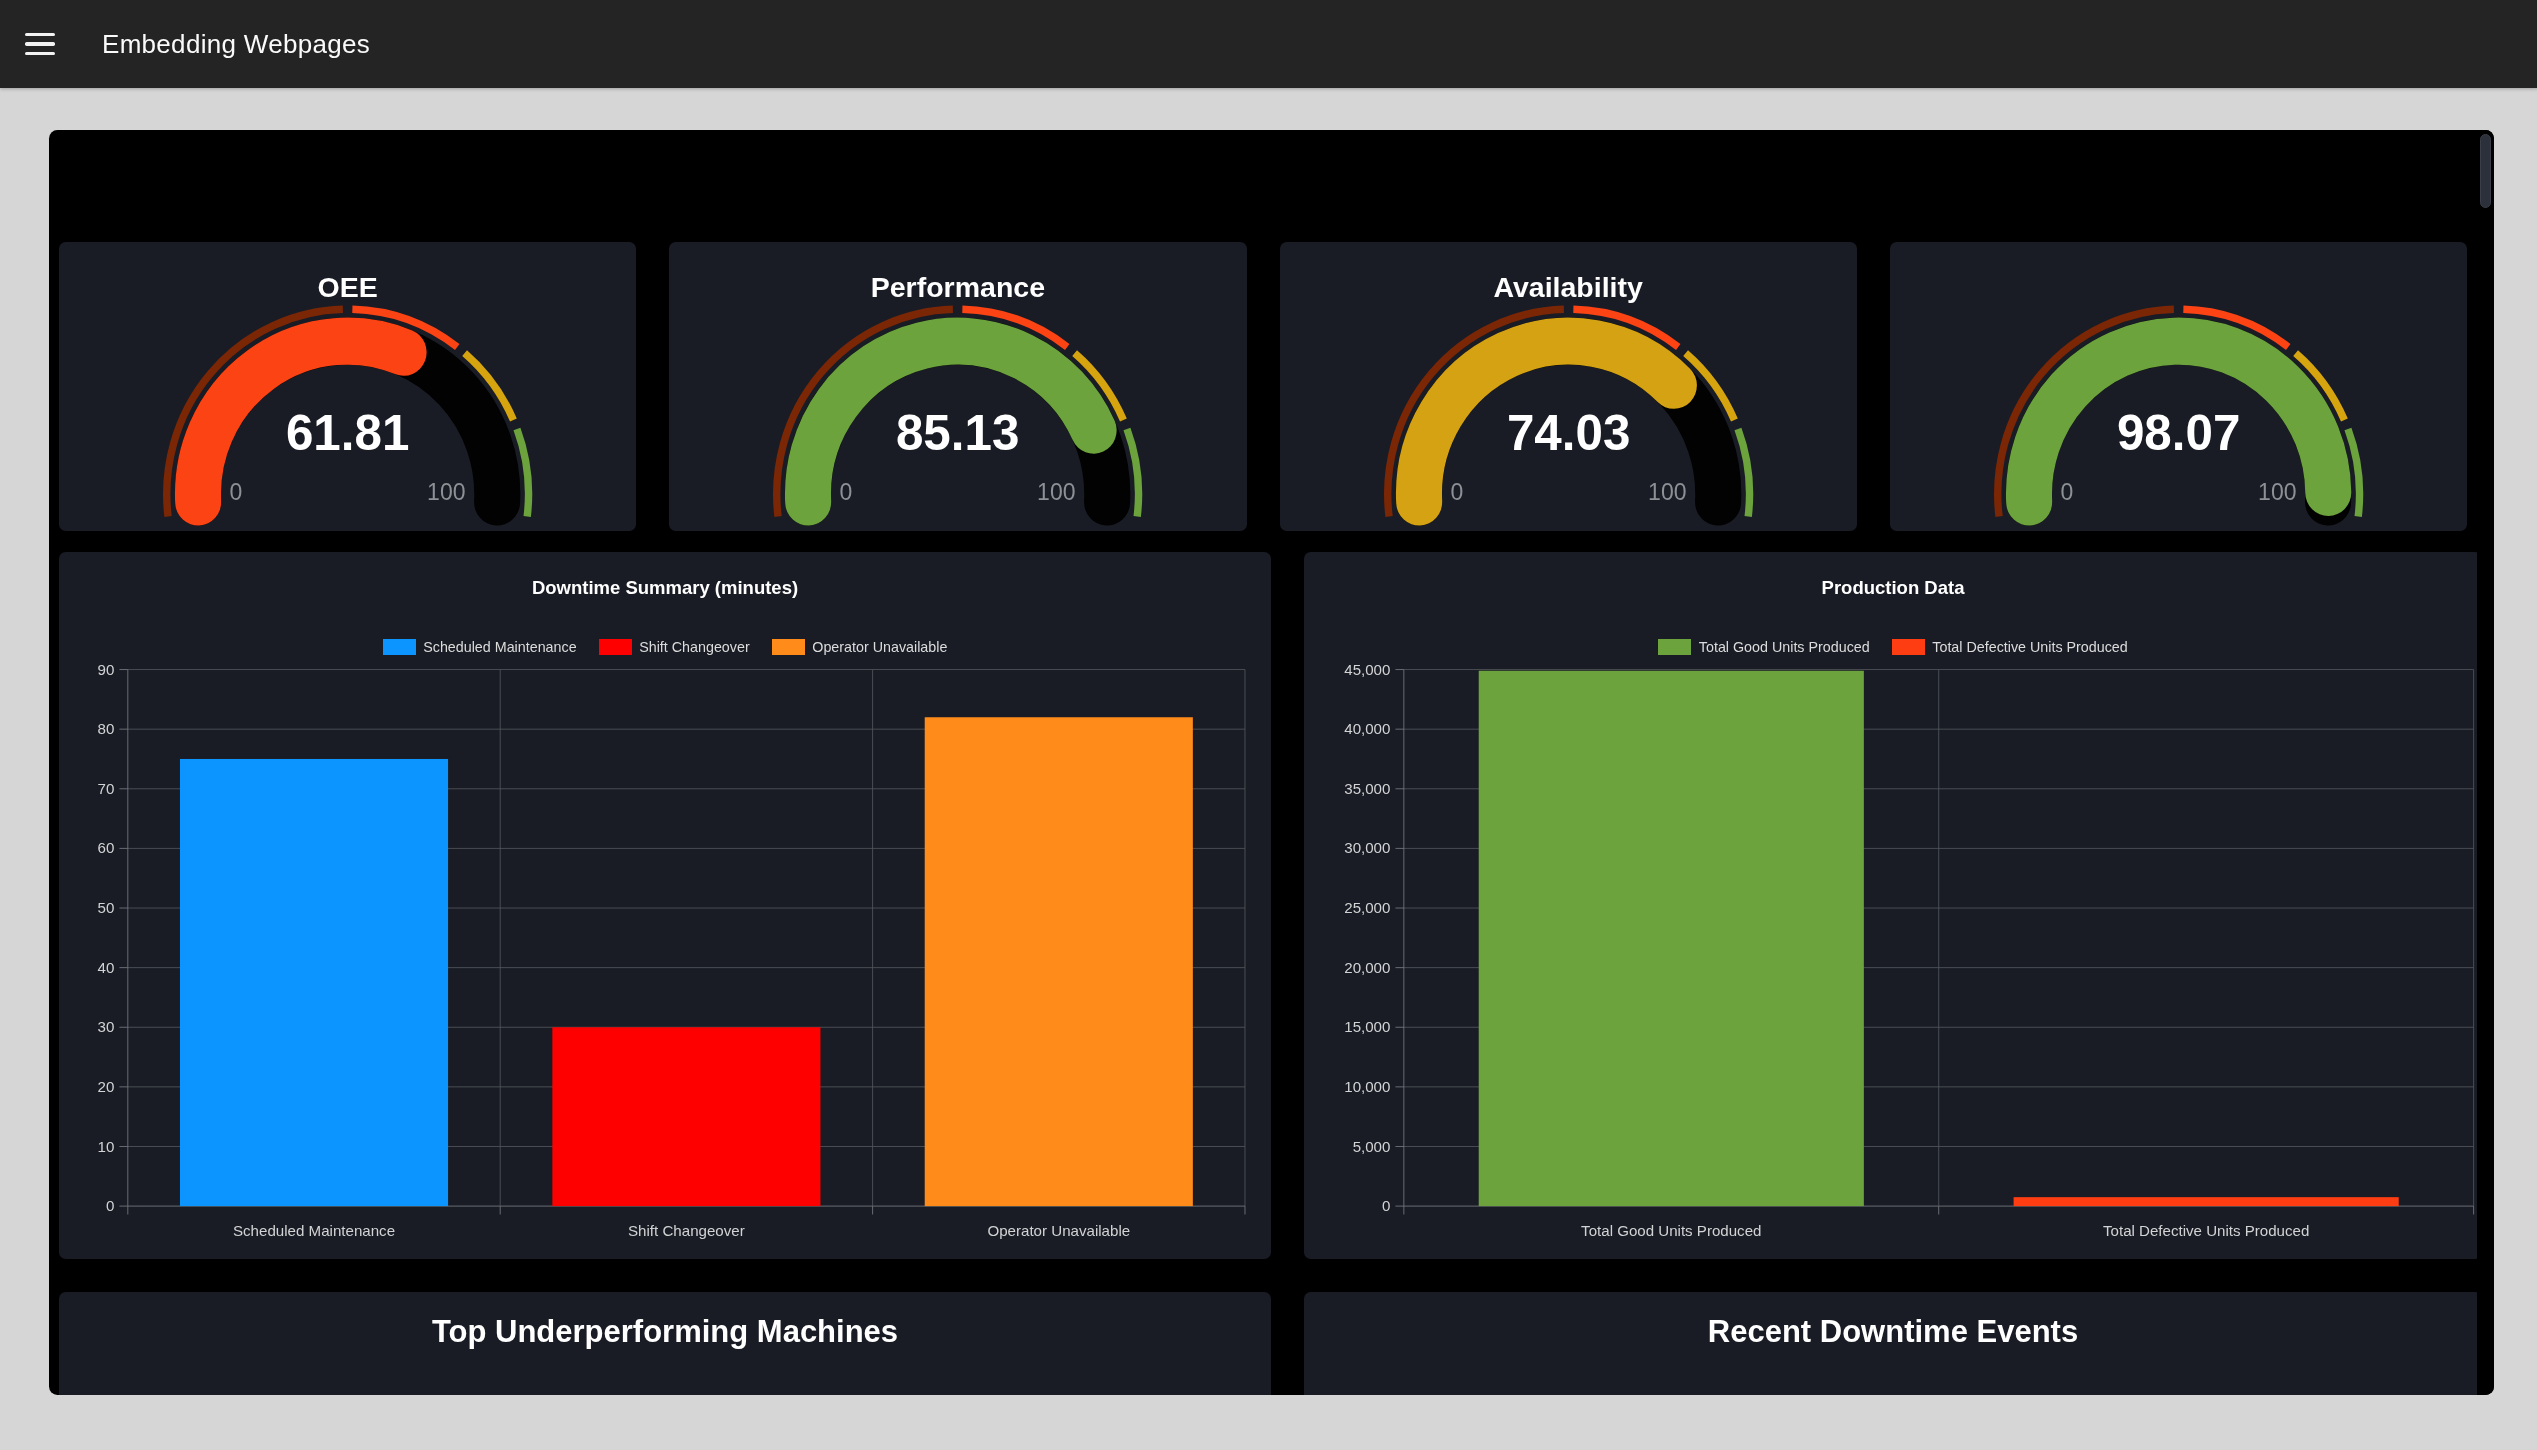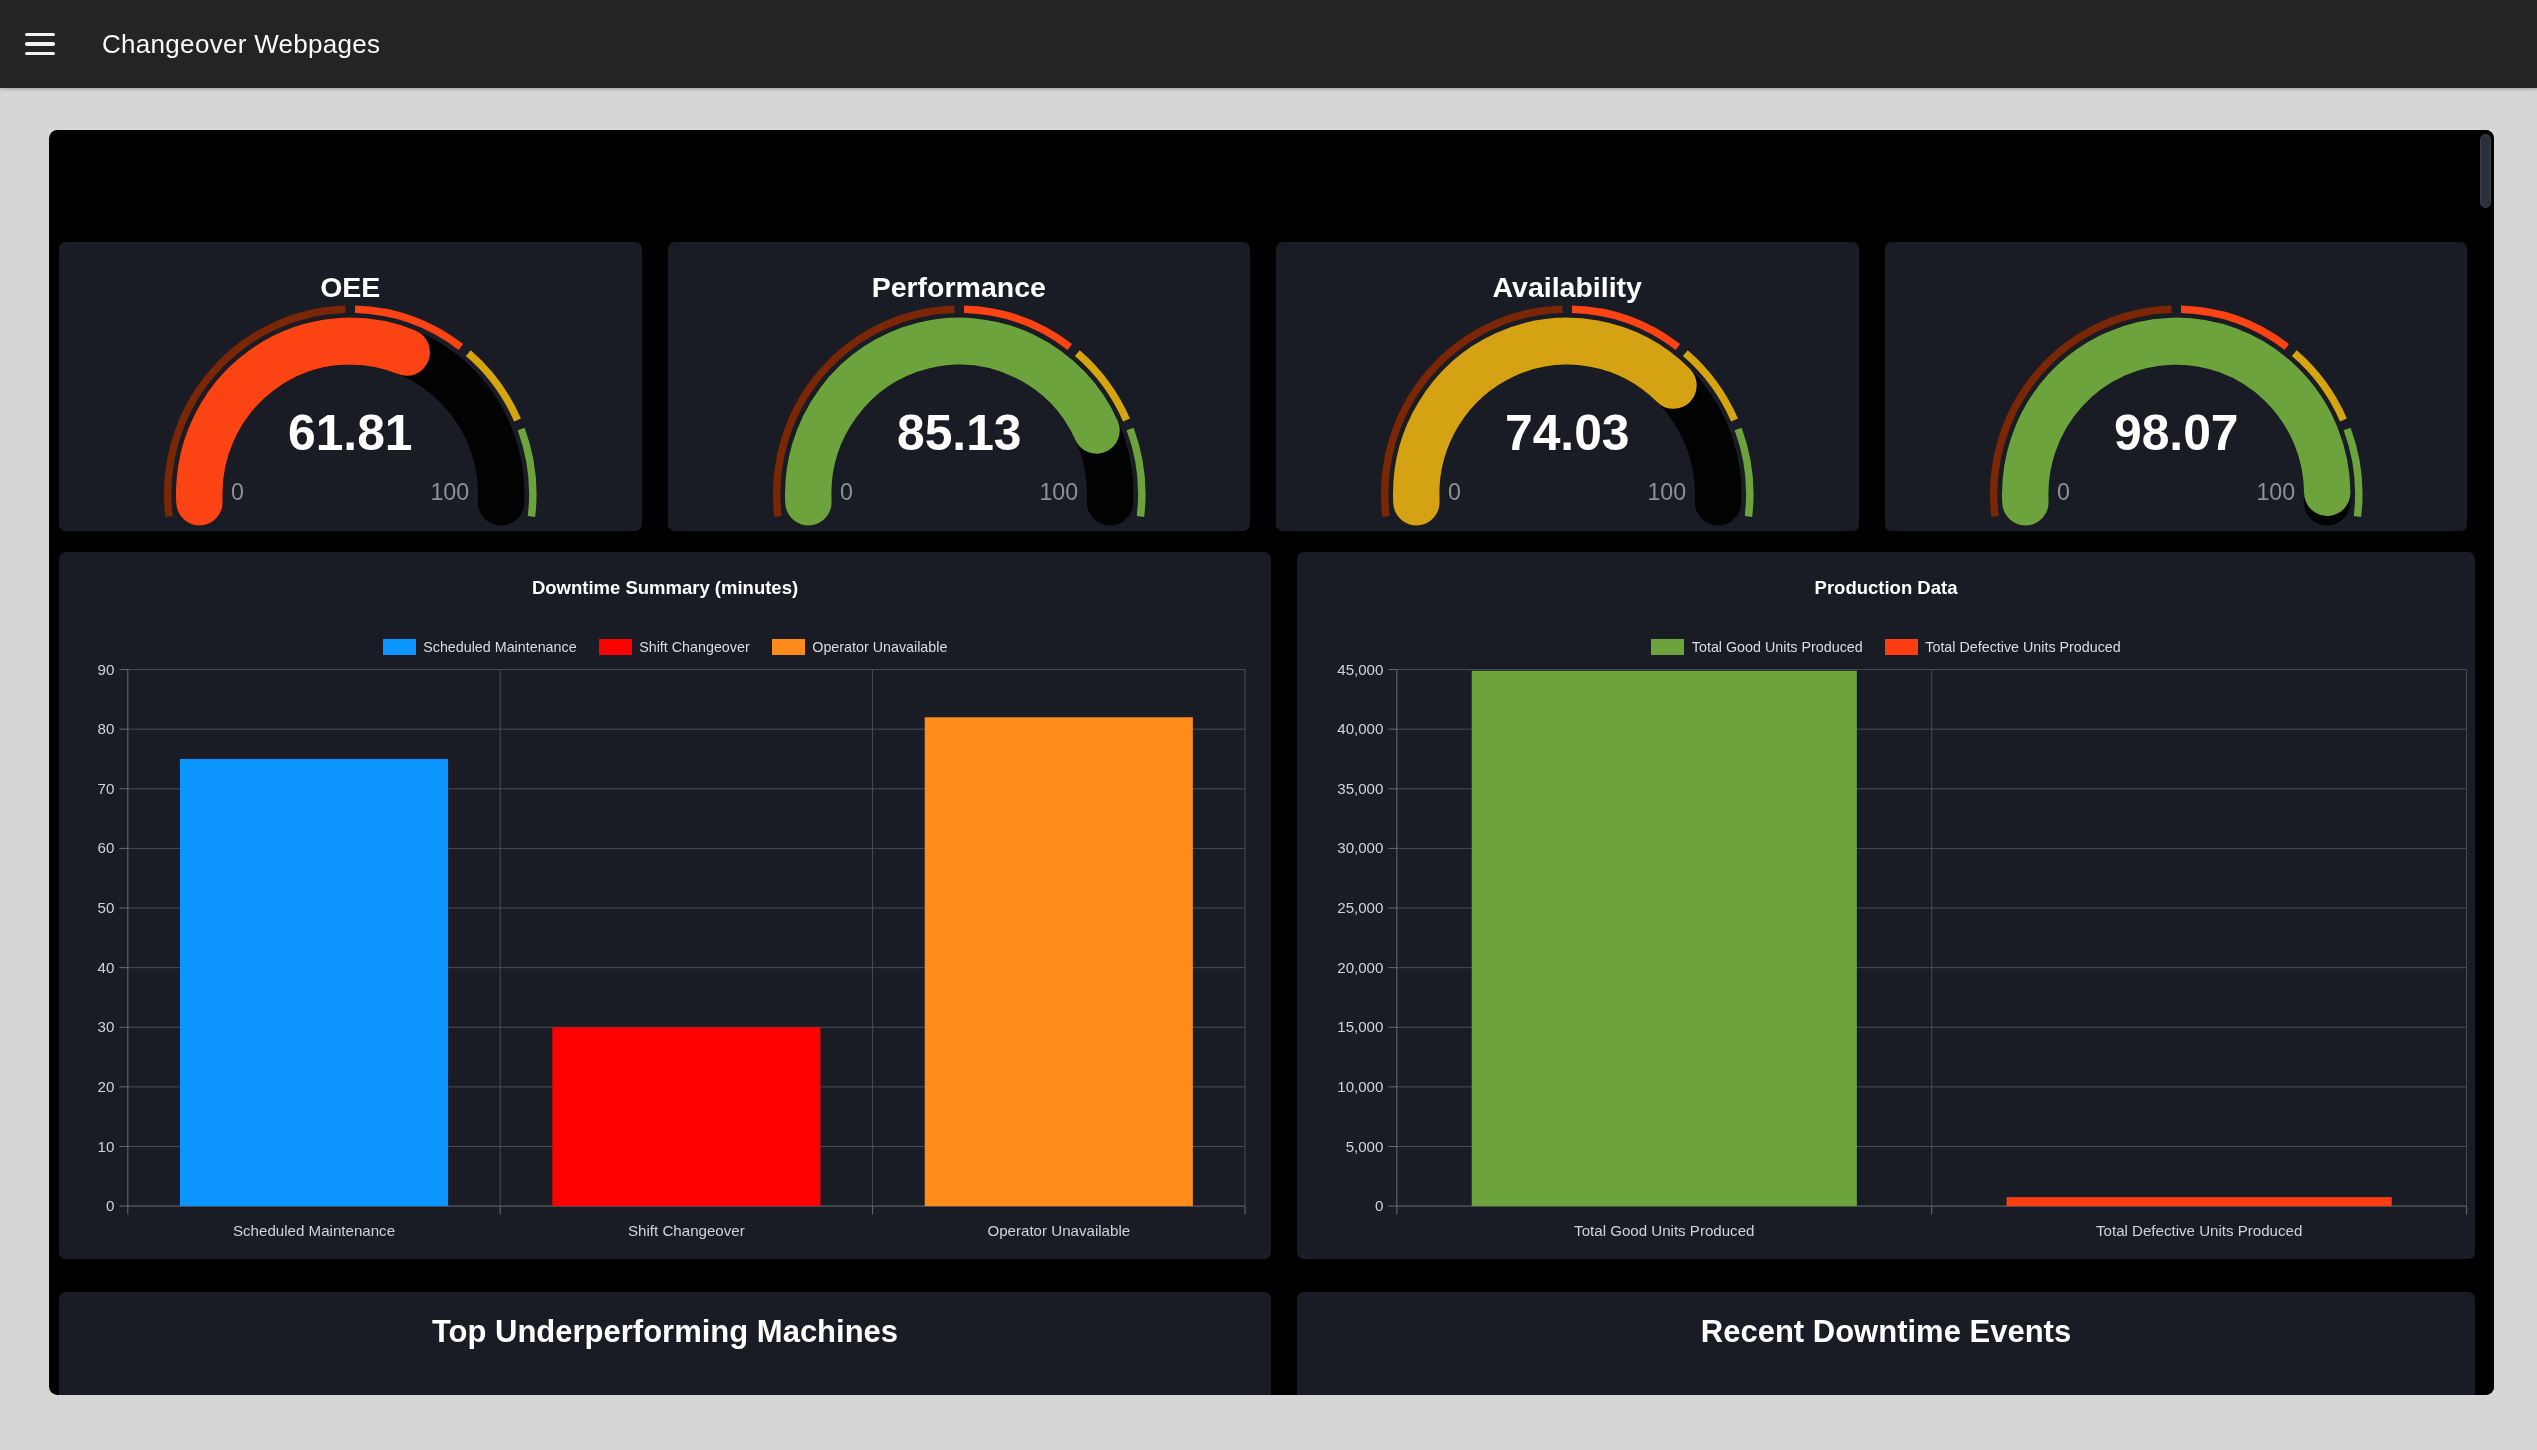--- a/index.html
+++ b/index.html
@@ -16,21 +16,21 @@
 
   
   .frame{position:absolute;left:49px;top:130px;width:2445px;height:1265px;background:#000;
          border-radius:8.4px;overflow:hidden}
   .dash-header{position:absolute;left:0;top:0;width:2428px;height:90px;background:#1a1d26;
                display:flex;align-items:center}
   .dash-header .burger{margin-left:28.5px}
   .dash-header .burger span{background:#d8d9da}
   .dash-title{color:#dcdddf;font-size:25px;margin-left:37px}
 
-  .row{position:absolute;left:10px;width:2408px;display:grid;gap:26px}
+  .row{position:absolute;left:10px;width:2408px;display:grid;gap:33px}
   .row1{top:112px;height:289px;grid-template-columns:repeat(4,1fr)}
   .row2{top:422px;height:707px;grid-template-columns:1212px 1178px}
   .row3{top:1162px;height:269px;grid-template-columns:1212px 1178px}
 
   .card{background:#191c25;border-radius:6.7px;position:relative;overflow:hidden}
 
   .gauge-title{position:absolute;top:28.5px;left:0;width:100%;text-align:center;
                color:#fff;font-size:28.5px;font-weight:bold}
   .gauge-svg{position:absolute;left:0;top:0;width:100%;height:100%}
 
@@ -53,21 +53,21 @@
 </style>
 </head>
 <body>
 
 <div class="appbar">
   <div class="burger">
     <span></span>
     <span></span>
     <span></span>
   </div>
-  <div class="appbar-title">Changeover Webpages</div>
+  <div class="appbar-title">Embedding Webpages</div>
 </div>
 
 <div class="frame">
 
   <div class="row row1" id="gauge-row">
       <div class="card">
         <div class="gauge-title">OEE</div>
         <svg class="gauge-svg" viewBox="0 0 702 344" preserveAspectRatio="none">
           <path d="M132.64 326.81 A220 220 0 0 1 345.24 80.08" stroke="#7b2605" stroke-width="9" fill="none"></path>
           <path d="M356.76 80.08 A220 220 0 0 1 484.32 125.00" stroke="#fb4314" stroke-width="9" fill="none"></path>

